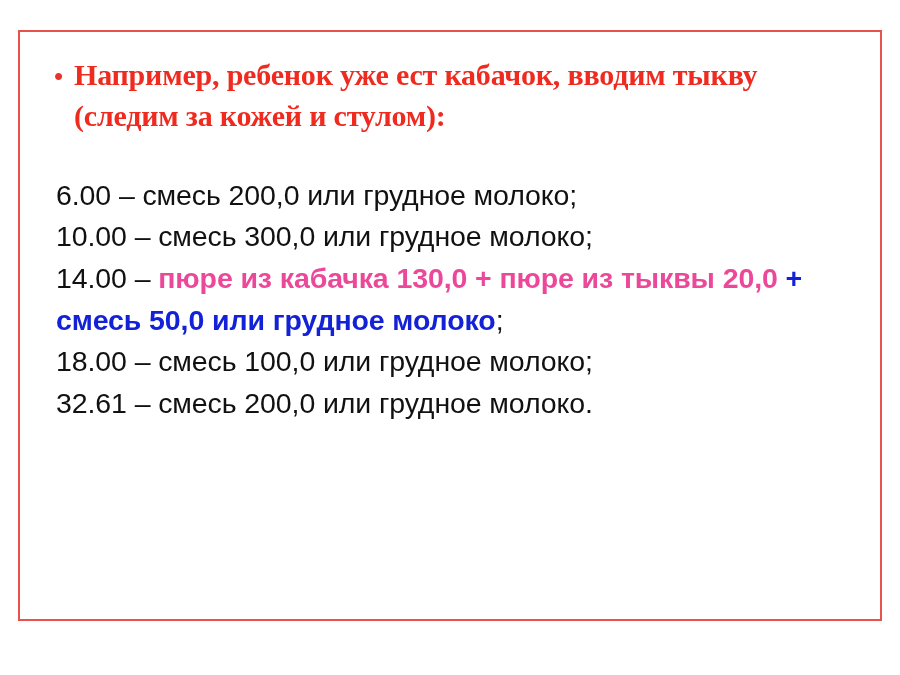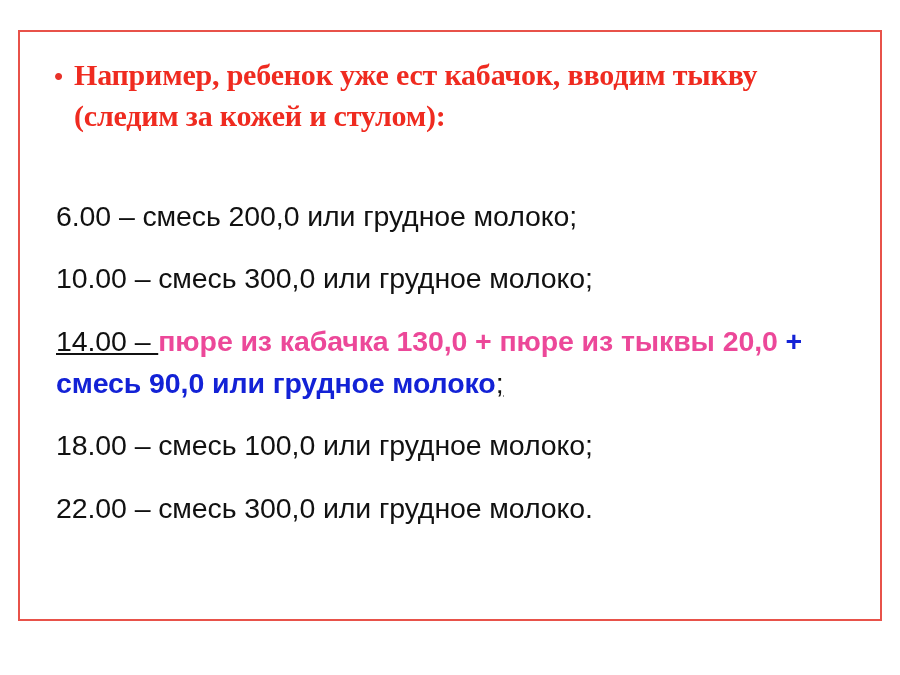--- a/index.html
+++ b/index.html
@@ -53,37 +53,35 @@
   .gap {
     height: 38px;
   }
   .line {
     font-size: 28.5px;
     line-height: 1.46;
     color: #111111;
     letter-spacing: -0.1px;
     padding-left: 8px;
     text-indent: 0;
-    margin-top: 21px;
   }
   .line.wrap {
     padding-left: 8px;
   }
   .red {
     color: #ec4899;
     font-weight: bold;
   }
   .blue {
     color: #1322d6;
     font-weight: bold;
   }
   .plain {
     color: #111111;
     font-weight: normal;
-    text-decoration: underline;
   }
 </style>
 </head>
 <body>
 
 <div class="slide">
   <div class="inner">
 
     <div class="bullet-row">
       <div class="bullet-dot">•</div>
@@ -94,25 +92,25 @@
 
     <div class="line">
       <span>6.00 – смесь 200,0 или грудное молоко;</span>
     </div>
 
     <div class="line">
       <span>10.00 – смесь 300,0 или грудное молоко;</span>
     </div>
 
     <div class="line wrap">
-      <span class="plain">14.00 – </span><span class="red">пюре из кабачка 130,0 + пюре из тыквы 20,0</span><span class="blue"> + </span><span class="blue">смесь 90,0 или грудное молоко</span><span class="plain">;</span>
+      <span class="plain">14.00 – </span><span class="red">пюре из кабачка 130,0 + пюре из тыквы 20,0</span><span class="blue"> + </span><span class="blue">смесь 50,0 или грудное молоко</span><span class="plain">;</span>
     </div>
 
     <div class="line">
       <span>18.00 – смесь 100,0 или грудное молоко;</span>
     </div>
 
     <div class="line">
-      <span>22.00 – смесь 300,0 или грудное молоко.</span>
+      <span>32.61 – смесь 200,0 или грудное молоко.</span>
     </div>
 
   </div>
 </div>
 
 </body></html>

